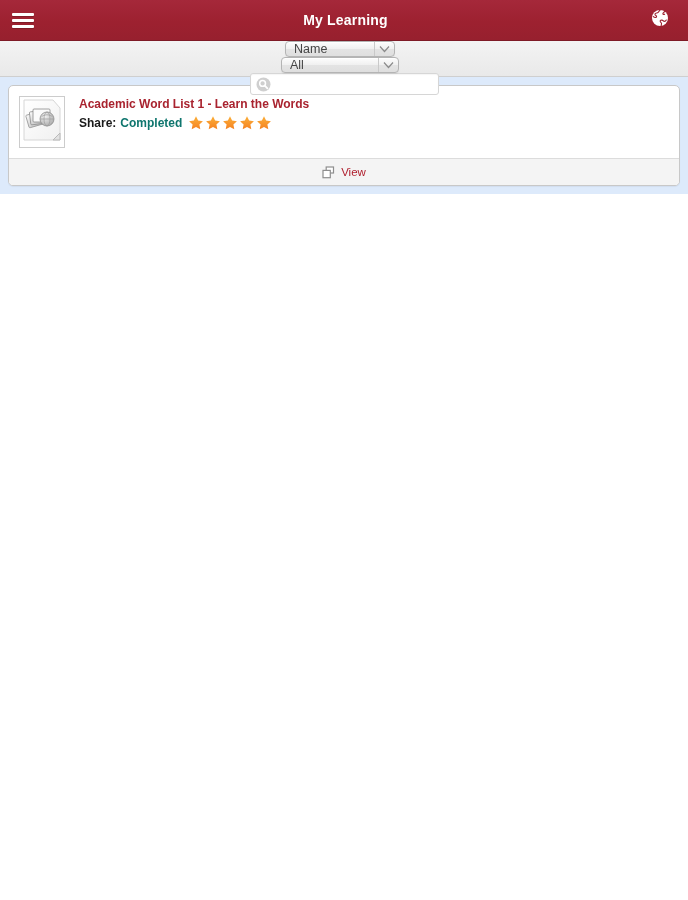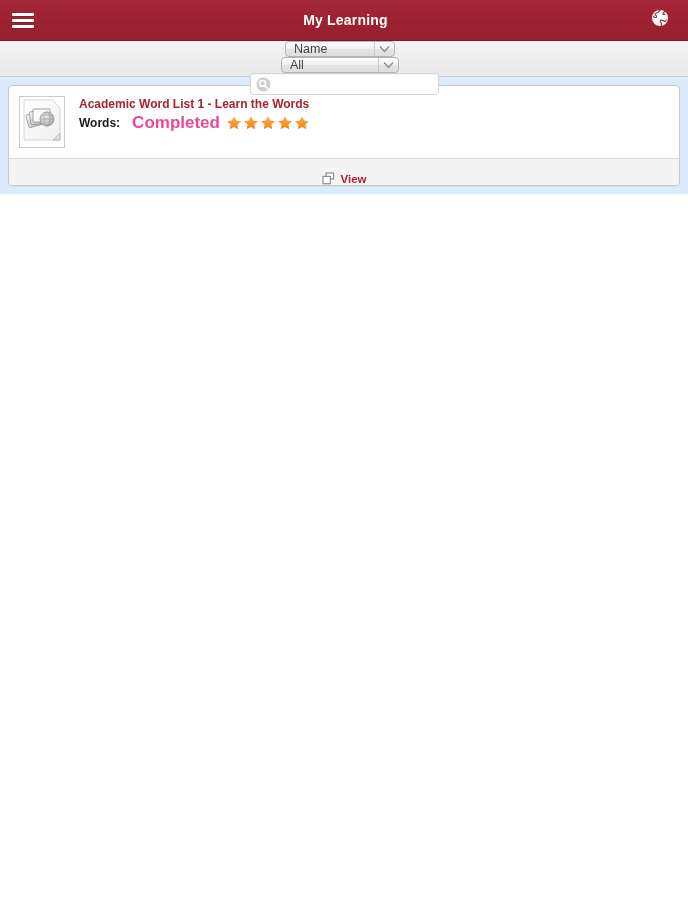--- a/index.html
+++ b/index.html
@@ -188,46 +188,46 @@
     display: flex;
     align-items: center;
     line-height: 16px;
   }
   .status-label {
     font-size: 12px;
     font-weight: bold;
     color: #1a1a1a;
   }
   .status-value {
-    font-size: 17px;
+    font-size: 12px;
     font-weight: bold;
-    color: #ec4899;
-    margin-left: 12px;
+    color: #0f766e;
+    margin-left: 4px;
   }
   .stars {
     display: flex;
     align-items: center;
     margin-left: 6px;
   }
   .stars svg { display: block; margin-right: 1px; }
 
   .card-actions {
     display: flex;
     border-top: 1px solid #dcdcdc;
     background: #f4f4f4;
     height: 26px;
   }
   .action {
     flex: 1;
     display: flex;
-    align-items: flex-end;
+    align-items: center;
     justify-content: center;
     cursor: pointer;
     font-size: 11.5px;
-    font-weight: bold;
+    font-weight: normal;
     color: #b0202f;
   }
   .action + .action { border-left: 1px solid #d7d7d7; }
   .action .act-icon {
     display: flex;
     align-items: center;
     margin-right: 6px;
   }
   .action .act-icon svg { display: block; }
 
@@ -324,21 +324,21 @@
               <ellipse cx="20" cy="12" rx="3" ry="7" fill="none" stroke="#9e9e9e" stroke-width=".7"></ellipse>
             </g>
           </svg>
         </span>
       </div>
 
       <div class="card-text">
         <div class="card-title">Academic Word List 1 - Learn the Words</div>
 
         <div class="status-row">
-          <span class="status-label">Words:</span>
+          <span class="status-label">Share:</span>
           <span class="status-value">Completed</span>
 
           <span class="stars">
             <span>
               <svg width="16" height="16" viewBox="0 0 16 16">
                   <defs>
                     <linearGradient id="stg" x1="0" y1="0" x2="0" y2="1">
                       <stop offset="0" stop-color="#fbb03b"></stop>
                       <stop offset="1" stop-color="#f58220"></stop>
                     </linearGradient>

